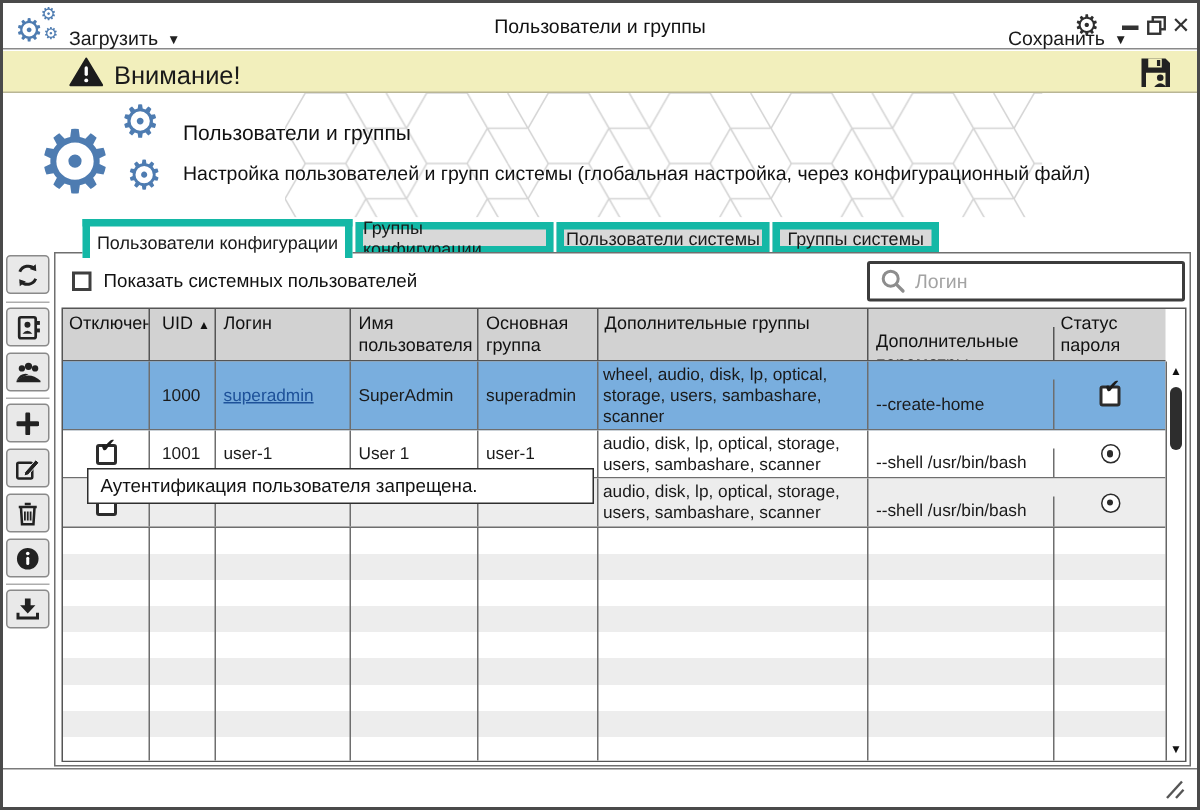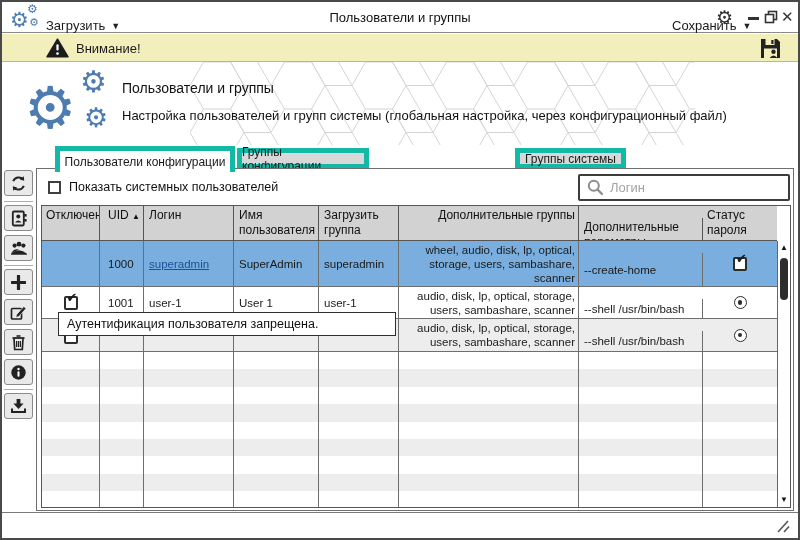--- a/index.html
+++ b/index.html
@@ -18,21 +18,21 @@
   .caret { font-size:9px; color:#222; }
   .tb-title { position:absolute; left:0; right:0; top:0; height:31px; display:flex; align-items:center; justify-content:center; font-size:13px; color:#111; }
   .tb-gear { position:absolute; left:714px; top:4px; font-size:19px; color:#2e2e2e; font-family:"DejaVu Sans",sans-serif; cursor:pointer; }
   .win-min { position:absolute; left:746px; top:15px; width:11px; height:3px; background:#333; cursor:pointer; }
   .win-max { position:absolute; left:762px; top:8px; width:14px; height:14px; cursor:pointer; }
   .win-close { position:absolute; left:779px; top:6px; font-size:15px; color:#333; cursor:pointer; }
 
   
   .warnbar { position:absolute; left:2px; right:2px; top:34px; height:28px; background:#f2efbc; border-bottom:1px solid #b9b695; }
   .warn-icon { position:absolute; left:44px; top:4px; }
-  .warn-label { position:absolute; left:74px; top:7px; font-size:13px; color:#1a1a1a; }
+  .warn-label { position:absolute; left:74px; top:7px; font-size:17px; color:#1a1a1a; }
   .warn-save { position:absolute; left:757px; top:3px; cursor:pointer; }
 
   
   .hero { position:absolute; left:2px; right:2px; top:62px; height:83px; background:#fff; overflow:hidden; }
   .hexes { position:absolute; left:188px; top:0; opacity:.75; }
   .hero-logo { position:absolute; left:22px; top:6px; width:96px; height:72px; color:#4e7cb1; }
   .hero-logo .g1 { position:absolute; left:0; top:6px; font-size:58px; font-family:"DejaVu Sans",sans-serif; }
   .hero-logo .g2 { position:absolute; left:56px; top:-4px; font-size:30px; font-family:"DejaVu Sans",sans-serif; }
   .hero-logo .g3 { position:absolute; left:60px; top:34px; font-size:27px; font-family:"DejaVu Sans",sans-serif; }
   .hero-title { position:absolute; left:120px; top:18px; font-size:14px; color:#111; }
@@ -60,21 +60,21 @@
   
   .table { position:absolute; left:41px; top:205px; width:750px; height:303px; border:1px solid #555; background:#fff; z-index:4; }
   .thead { position:absolute; left:0; top:0; width:735px; height:35px; display:flex; background:#d2d2d2; border-bottom:1px solid #555; }
   .th { border-right:1px solid #555; padding:2px 3px 0 4px; font-size:12px; line-height:15px; color:#111; overflow:hidden; cursor:pointer; }
   .th:last-child { border-right:none; }
   .row { position:absolute; left:0; width:735px; display:flex; border-bottom:1px solid #6e6e6e; }
   .cell { border-right:1px solid #6e6e6e; padding:1px 3px; font-size:11.5px; line-height:14px; color:#1a1a1a; display:flex; align-items:center; overflow:hidden; }
   .cell:last-child { border-right:none; }
   .cell.groups { align-items:flex-start; padding-top:2px; }
   .cell.center { justify-content:center; }
-  .c0{width:58px;} .c1{width:44px; padding-left:8px;} .c2{width:90px; padding-left:5px;} .c3{width:85px; padding-left:5px;} .c4{width:80px; padding-left:5px;} .c5{width:180px;text-align:right;} .c6{width:124px; padding-left:5px;margin-top:12px;} .c7{width:74px;}
+  .c0{width:58px;} .c1{width:44px; padding-left:8px;} .c2{width:90px; padding-left:5px;} .c3{width:85px; padding-left:5px;} .c4{width:80px; padding-left:5px;} .c5{width:180px;} .c6{width:124px; padding-left:5px;margin-top:12px;} .c7{width:74px;}
   .row1 { top:35px; height:46px; background:#79aede; }
   .row2 { top:81px; height:32px; background:#fff; }
   .row3 { top:113px; height:33px; background:#ededed; }
   .login-link { color:#1d5199; text-decoration:underline; cursor:pointer; }
   .stripes { position:absolute; left:0; top:146px; width:735px; height:155px;
     background:repeating-linear-gradient(to bottom,#ffffff 0 17.4px,#ededed 17.4px 34.8px); display:flex; }
   .stripes .sc { border-right:1px solid #6e6e6e; height:100%; }
   .stripes .sc:last-child { border-right:none; }
 
   .checkbox { position:relative; width:14px; height:14px; border:2px solid #2c2c2c; border-radius:2px; background:#fff; cursor:pointer; }
@@ -165,20 +165,21 @@
       <span class="g1">⚙</span>
       <span class="g2">⚙</span>
       <span class="g3">⚙</span>
     </div>
     <div class="hero-title">Пользователи и группы</div>
     <div class="hero-sub">Настройка пользователей и групп системы (глобальная настройка, через конфигурационный файл)</div>
   </div>
 
   <div class="tab active tab1">Пользователи конфигурации</div>
   <div class="tab inactive tab2">Группы конфигурации</div>
+  <div class="tab inactive tab3">Пользователи системы</div>
   <div class="tab inactive tab4">Группы системы</div>
 
   <div class="panel"></div>
 
   <div class="sysusers-cb"></div>
   <div class="sysusers-label">Показать системных пользователей</div>
   <div class="searchbox">
     <svg width="17" height="17" viewBox="0 0 17 17">
       <circle cx="6.8" cy="6.8" r="5" fill="none" stroke="#8d8d8d" stroke-width="2"></circle>
       <line x1="10.6" y1="10.6" x2="15" y2="15" stroke="#8d8d8d" stroke-width="2.2" stroke-linecap="round"></line>
@@ -247,21 +248,21 @@
       <path d="M2 10.5 v3.5 h13 v-3.5" fill="none" stroke="#222" stroke-width="2"></path>
     </svg>
   </div>
 
   <div class="table">
     <div class="thead">
       <div class="th c0">Отключен</div>
       <div class="th c1"><span>UID</span>&nbsp;<span style="font-size:8px">▲</span></div>
       <div class="th c2">Логин</div>
       <div class="th c3">Имя пользователя</div>
-      <div class="th c4">Загрузить группа</div>
+      <div class="th c4">Основная группа</div>
       <div class="th c5">Дополнительные группы</div>
       <div class="th c6">Дополнительные параметры</div>
       <div class="th c7">Статус пароля</div>
     </div>
 
     <div class="row row1">
       <div class="cell c0 center"></div>
       <div class="cell c1">1000</div>
       <div class="cell c2">
           <span class="login-link">superadmin</span>

